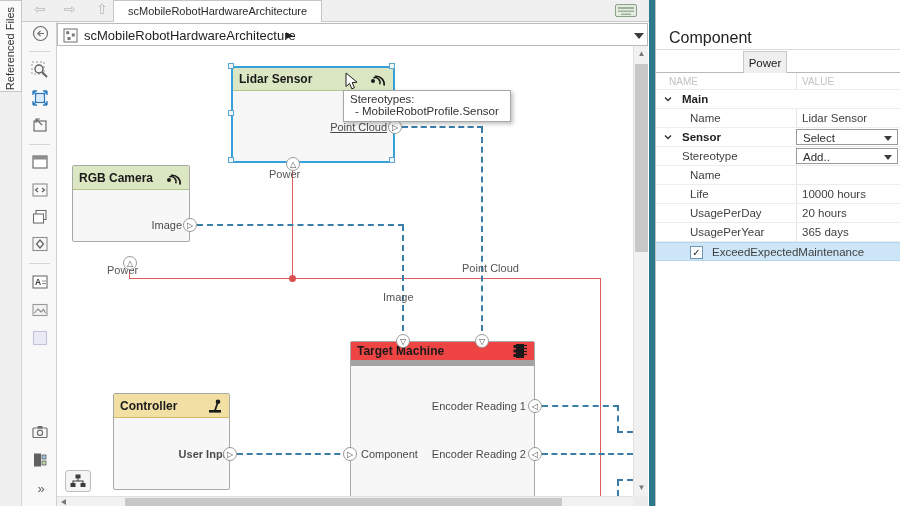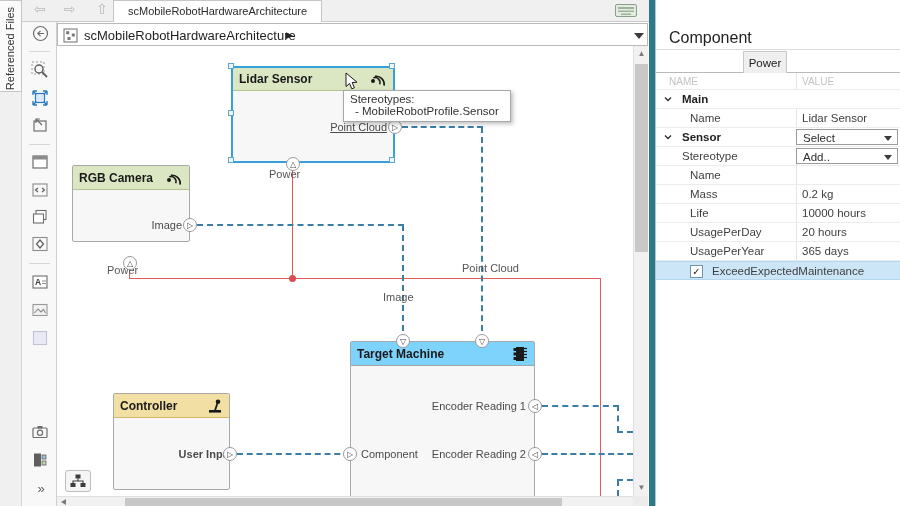--- a/index.html
+++ b/index.html
@@ -33,21 +33,21 @@
   .crumb-arrow { position:absolute; left:228px; top:6px; font-size:9px; color:#222; }
   .crumb-caret { position:absolute; left:576px; top:9px; width:0; height:0; border-left:5px solid transparent; border-right:5px solid transparent; border-top:6px solid #3c3c3c; }
 
   
   .canvas { left:57px; top:46px; width:576px; height:450px; background:#fff; overflow:hidden; }
 
   .blk { position:absolute; background:#f7f7f7; border:1px solid #a9a9a9; border-radius:2px; }
   .blk-hd { position:absolute; left:0; top:0; right:0; height:24px; display:flex; align-items:center; padding:0 6px; }
   .blk-title { font-size:12px; font-weight:bold; color:#1a1a1a; flex:1; }
   .hd-green { background:#dbe7c2; border-bottom:1px solid #b3c48e; }
-  .hd-blue  { background:#7dd3fc; border-bottom:1px solid #a3a3a3;justify-content:center; }
+  .hd-blue  { background:#ef4444; border-bottom:6px solid #a3a3a3;justify-content:center; }
   .hd-tan   { background:#f2dfa4; border-bottom:1px solid #d4b96a; }
   .sel { border:2px solid #38a0d8; border-radius:0; }
   .handle { position:absolute; width:6px; height:6px; background:#eef6fb; border:1px solid #5aa6d0; z-index:6; }
 
   .port { position:absolute; width:14px; height:14px; background:#fff; border:1px solid #9a9a9a; border-radius:50%;
           display:flex; align-items:center; justify-content:center; font-size:8px; color:#4a4a4a; z-index:5; }
   .plabel { position:absolute; font-size:11px; color:#4a4a4a; height:14px; line-height:14px; z-index:4; }
   .pr { text-align:right; }
   .vlabel { position:absolute; font-size:11px; color:#555; z-index:4; }
 
@@ -450,25 +450,20 @@
         </span>
       </div>
 
       <div class="grow">
         <span class="colline"></span>
         <span class="nm">Name</span>
         <span class="val"></span>
       </div>
       <div class="grow">
         <span class="colline"></span>
-        <span class="nm">Mass</span>
-        <span class="val">0.2 kg</span>
-      </div>
-      <div class="grow">
-        <span class="colline"></span>
         <span class="nm">Life</span>
         <span class="val">10000 hours</span>
       </div>
       <div class="grow">
         <span class="colline"></span>
         <span class="nm">UsagePerDay</span>
         <span class="val">20 hours</span>
       </div>
       <div class="grow">
         <span class="colline"></span>

